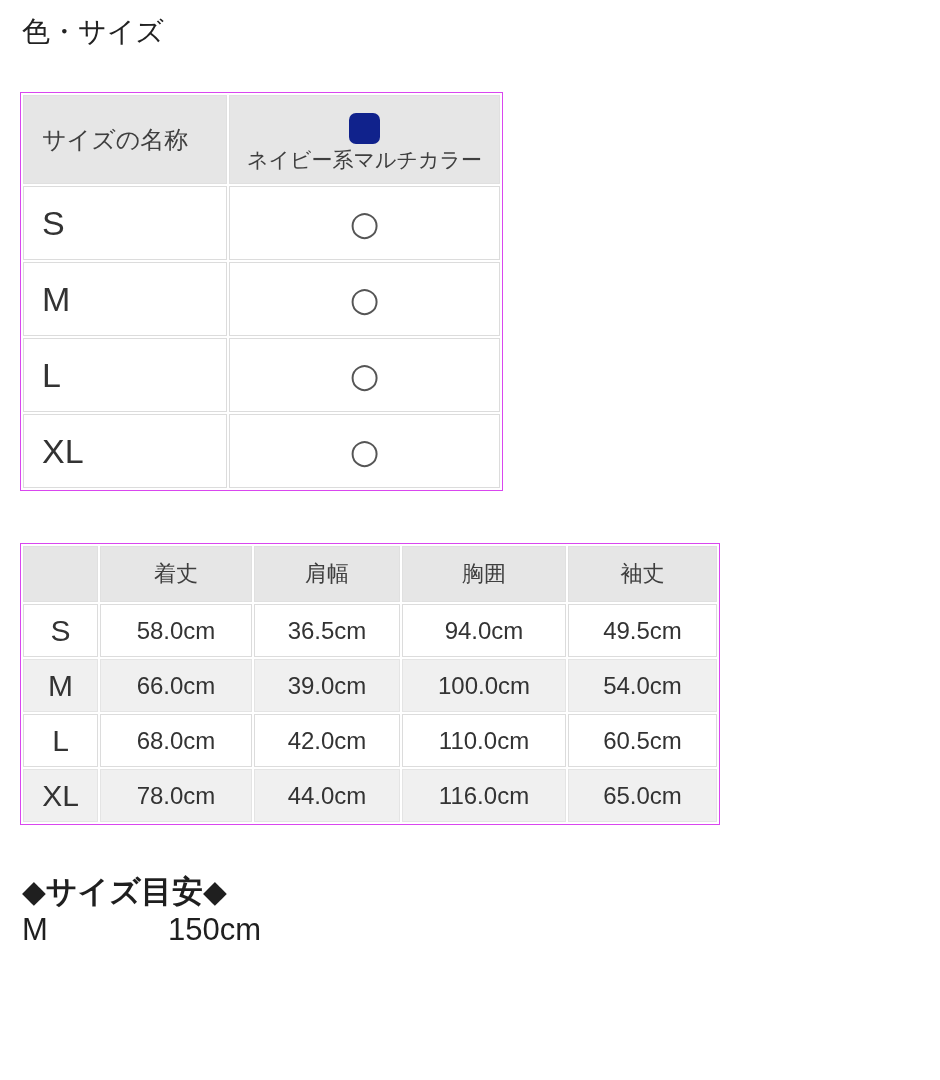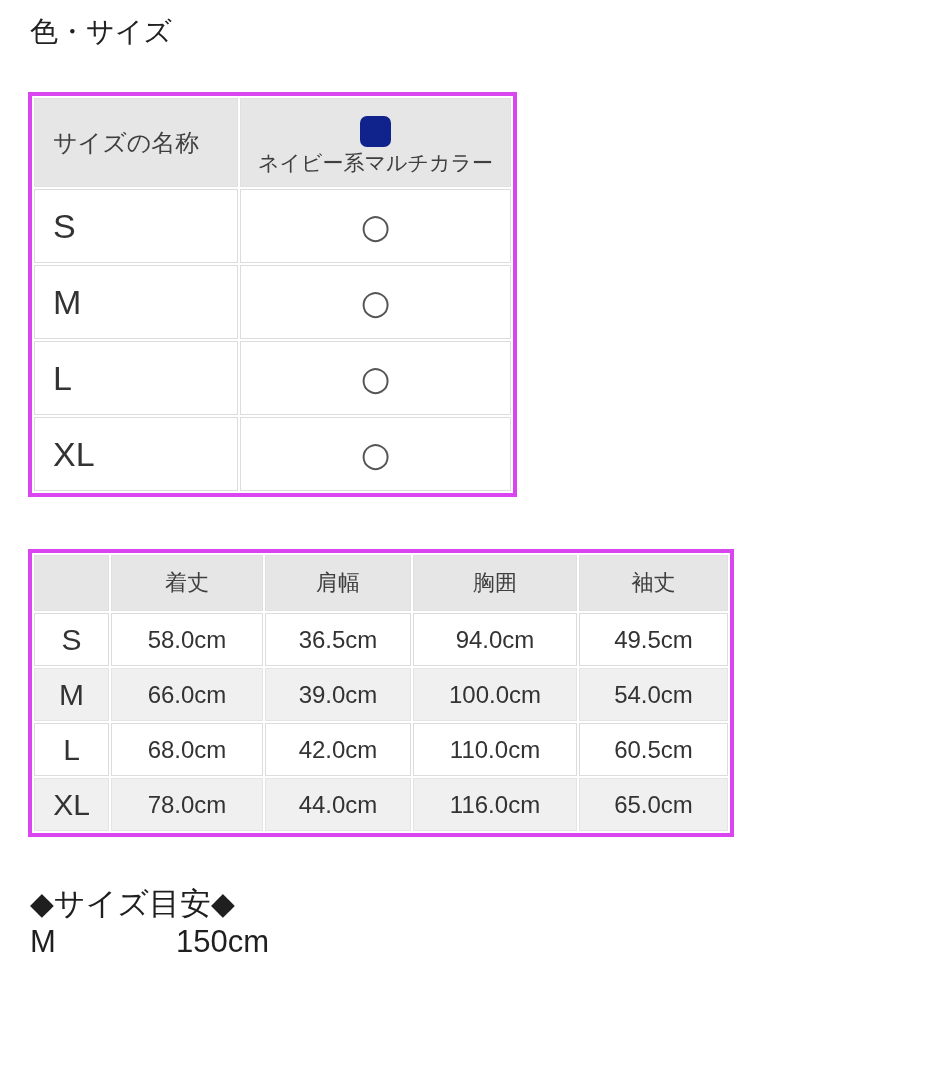--- a/index.html
+++ b/index.html
@@ -6,37 +6,37 @@
   html, body { margin: 0; padding: 0; background: #ffffff; }
   body {
     font-family: "Liberation Sans", "DejaVu Sans", sans-serif;
     color: #333333;
   }
   .page {
     position: relative;
     width: 940px;
     height: 1080px;
     overflow: hidden;
-    padding: 10px 0 0 28px;
+    padding: 10px 0 0 20px;
     background: #ffffff;
     border-radius: 32px;
   }
   .page-title {
     font-size: 28px;
     font-weight: 400;
     color: #222222;
     margin: 4px 0 0 2px;
     line-height: 36px;
   }
 
   
   table {
     border-collapse: separate;
     border-spacing: 2px;
-    border: 4px solid #d946ef;
+    border: 1px solid #d946ef;
     background: #ffffff;
   }
   th, td {
     border: 1px solid #dcdcdc;
     font-weight: 400;
     padding: 0;
   }
 
   
   .t1 { margin-top: 42px; width: 483px; table-layout: fixed; }
@@ -114,21 +114,21 @@
   .t2 tbody tr:nth-child(even) td { background: #f0f0f0; border-color: #e4e4e4; }
   .t2-size { font-size: 30px; }
   .t2-val  { font-size: 24px; }
 
   
   .size-guide {
     margin: 48px 0 0 2px;
     font-size: 31px;
     color: #1f1f1f;
   }
-  .guide-heading { line-height: 38px; font-weight: 400; }
+  .guide-heading { line-height: 38px; font-weight: 700; }
   .guide-row { line-height: 38px; }
   .guide-size { display: inline-block; min-width: 146px; }
 </style>
 </head>
 <body>
 
 <div class="page">
 
   <h1 class="page-title">色・サイズ</h1>
 

